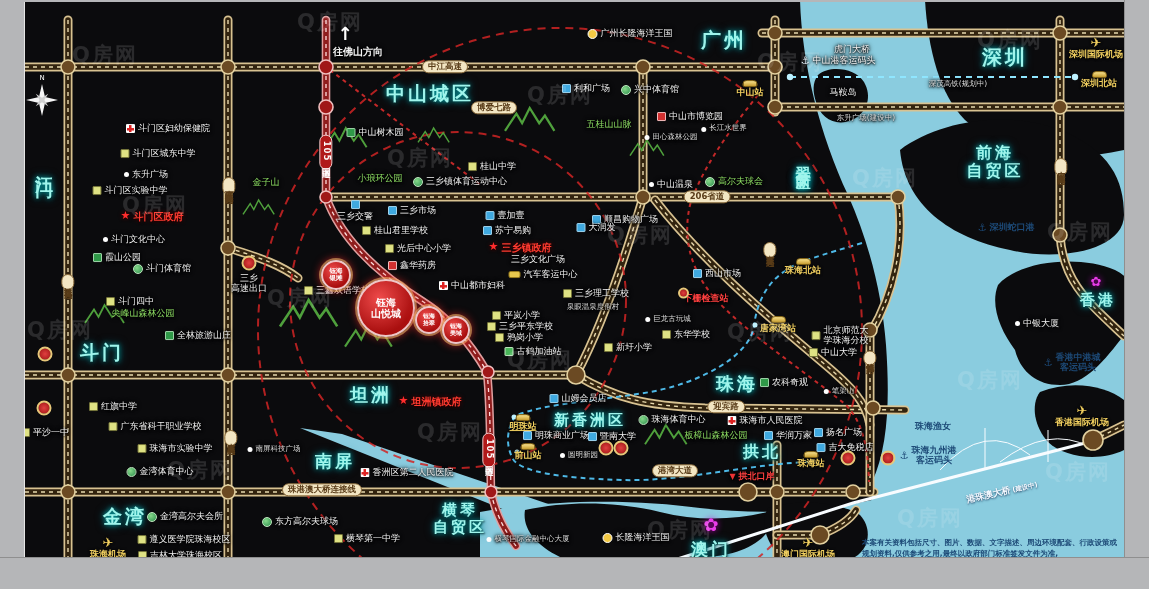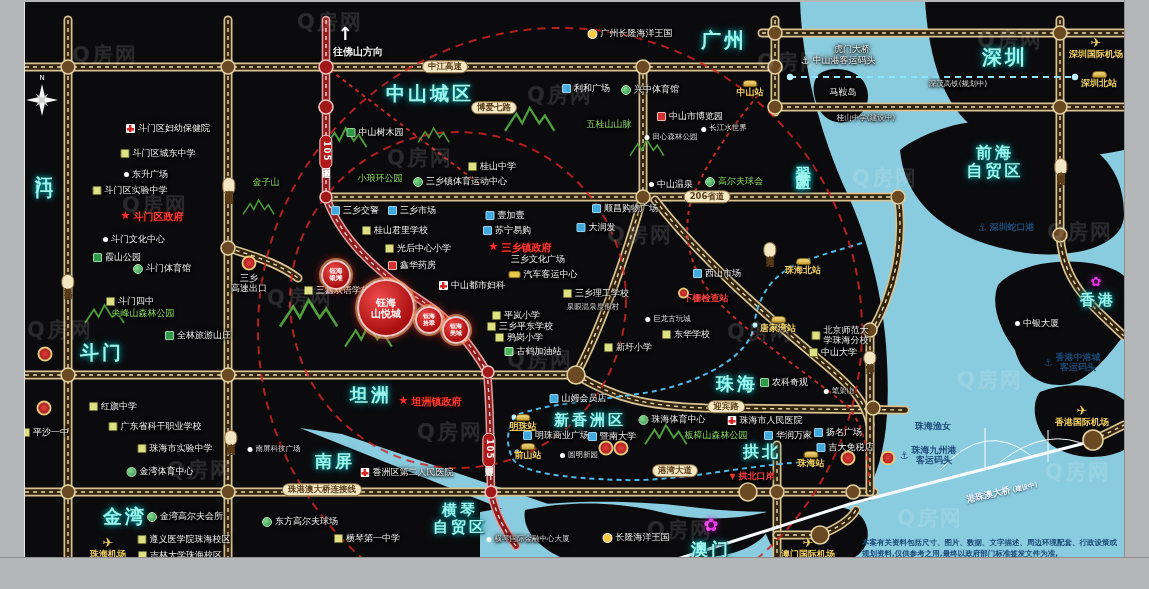--- a/index.html
+++ b/index.html
@@ -501,21 +501,21 @@
         <span class="tx">金子山</span>
       </div>
       <div class="lbl poi" style="left: 492px; top: 167px;">
         <span class="ic sch"></span>
         <span class="tx">桂山中学</span>
       </div>
       <div class="lbl poi" style="left: 460px; top: 182px;">
         <span class="ic spo"></span>
         <span class="tx">三乡镇体育运动中心</span>
       </div>
-      <div class="lbl poi" style="left: 355px; top: 211px;">
+      <div class="lbl poi" style="left: 355px; top: 211px; flex-direction: column;">
         <span class="ic mall"></span>
         <span class="tx">三乡交警</span>
       </div>
       <div class="lbl poi" style="left: 412px; top: 211px;">
         <span class="ic mall"></span>
         <span class="tx">三乡市场</span>
       </div>
       <div class="lbl poi" style="left: 395px; top: 231px;">
         <span class="ic sch"></span>
         <span class="tx">桂山君里学校</span>
@@ -575,21 +575,21 @@
         <span class="tx">泉眼温泉度假村</span>
       </div>
       <div class="lbl poi" style="left: 671px; top: 185px;">
         <span class="ic dot"></span>
         <span class="tx">中山温泉</span>
       </div>
       <div class="lbl poi grn" style="left: 734px; top: 182px;">
         <span class="ic spo"></span>
         <span class="tx">高尔夫球会</span>
       </div>
-      <div class="lbl poi" style="left: 605px; top: 209px; padding-left: 40px;">
+      <div class="lbl poi" style="left: 605px; top: 220px; padding-left: 40px;">
         <span class="ic mall"></span>
         <span class="tx">顺昌购物广场</span>
       </div>
       <div class="lbl poi" style="left: 596px; top: 228px;">
         <span class="ic mall"></span>
         <span class="tx">大润发</span>
       </div>
       <div class="lbl poi" style="left: 717px; top: 274px;">
         <span class="ic mall"></span>
         <span class="tx">西山市场</span>
@@ -717,21 +717,21 @@
         <span class="tx">虎门大桥</span>
       </div>
       <div class="lbl poi" style="left: 838px; top: 61px;">
         <span class="ic anc">⚓</span>
         <span class="tx">中山港客运码头</span>
       </div>
       <div class="lbl poi" style="left: 843px; top: 93px;">
         <span class="tx">马鞍岛</span>
       </div>
       <div class="lbl poi sm" style="left: 866px; top: 118px;">
-        <span class="tx">桂山中学(建设中)</span>
+        <span class="tx">东升广场(建设中)</span>
       </div>
       <div class="lbl poi sm" style="left: 958px; top: 84px;">
         <span class="tx">深茂高铁(规划中)</span>
       </div>
       <div class="lbl redgov" style="left: 152px; top: 216px;">
         <span class="star">★</span>
         <span class="tx">斗门区政府</span>
       </div>
       <div class="lbl redgov" style="left: 520px; top: 247px;">
         <span class="star">★</span>

